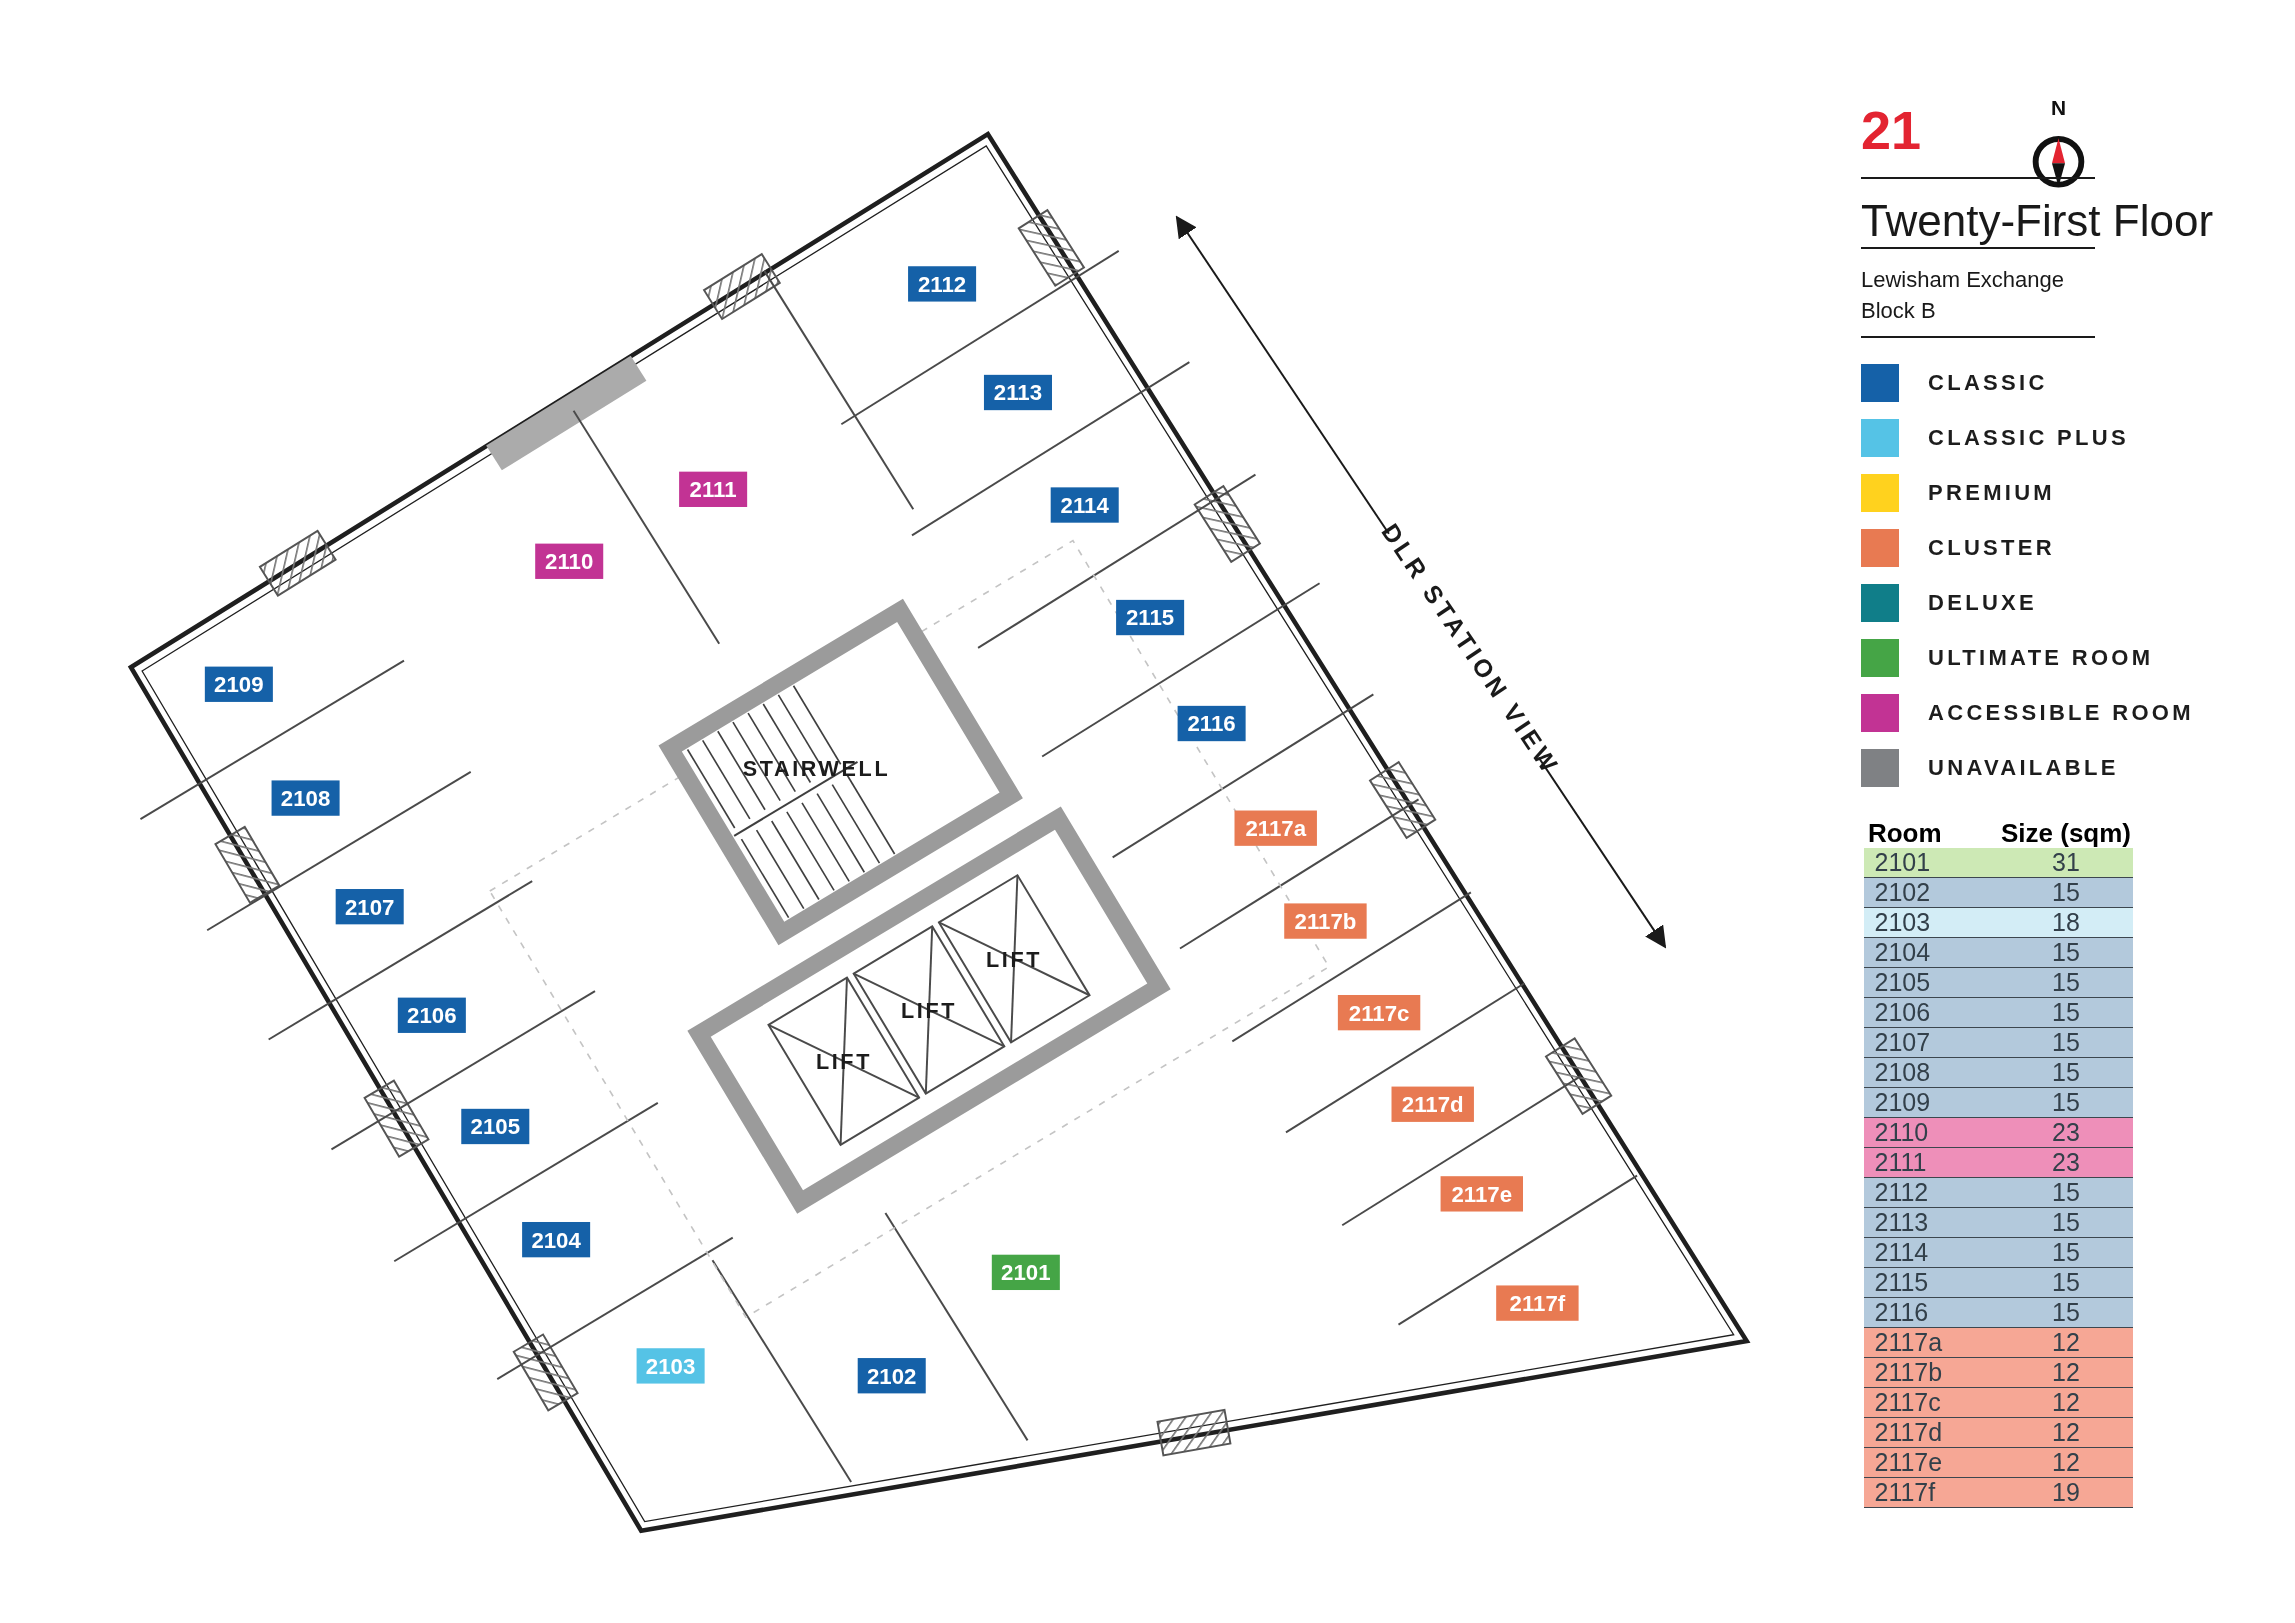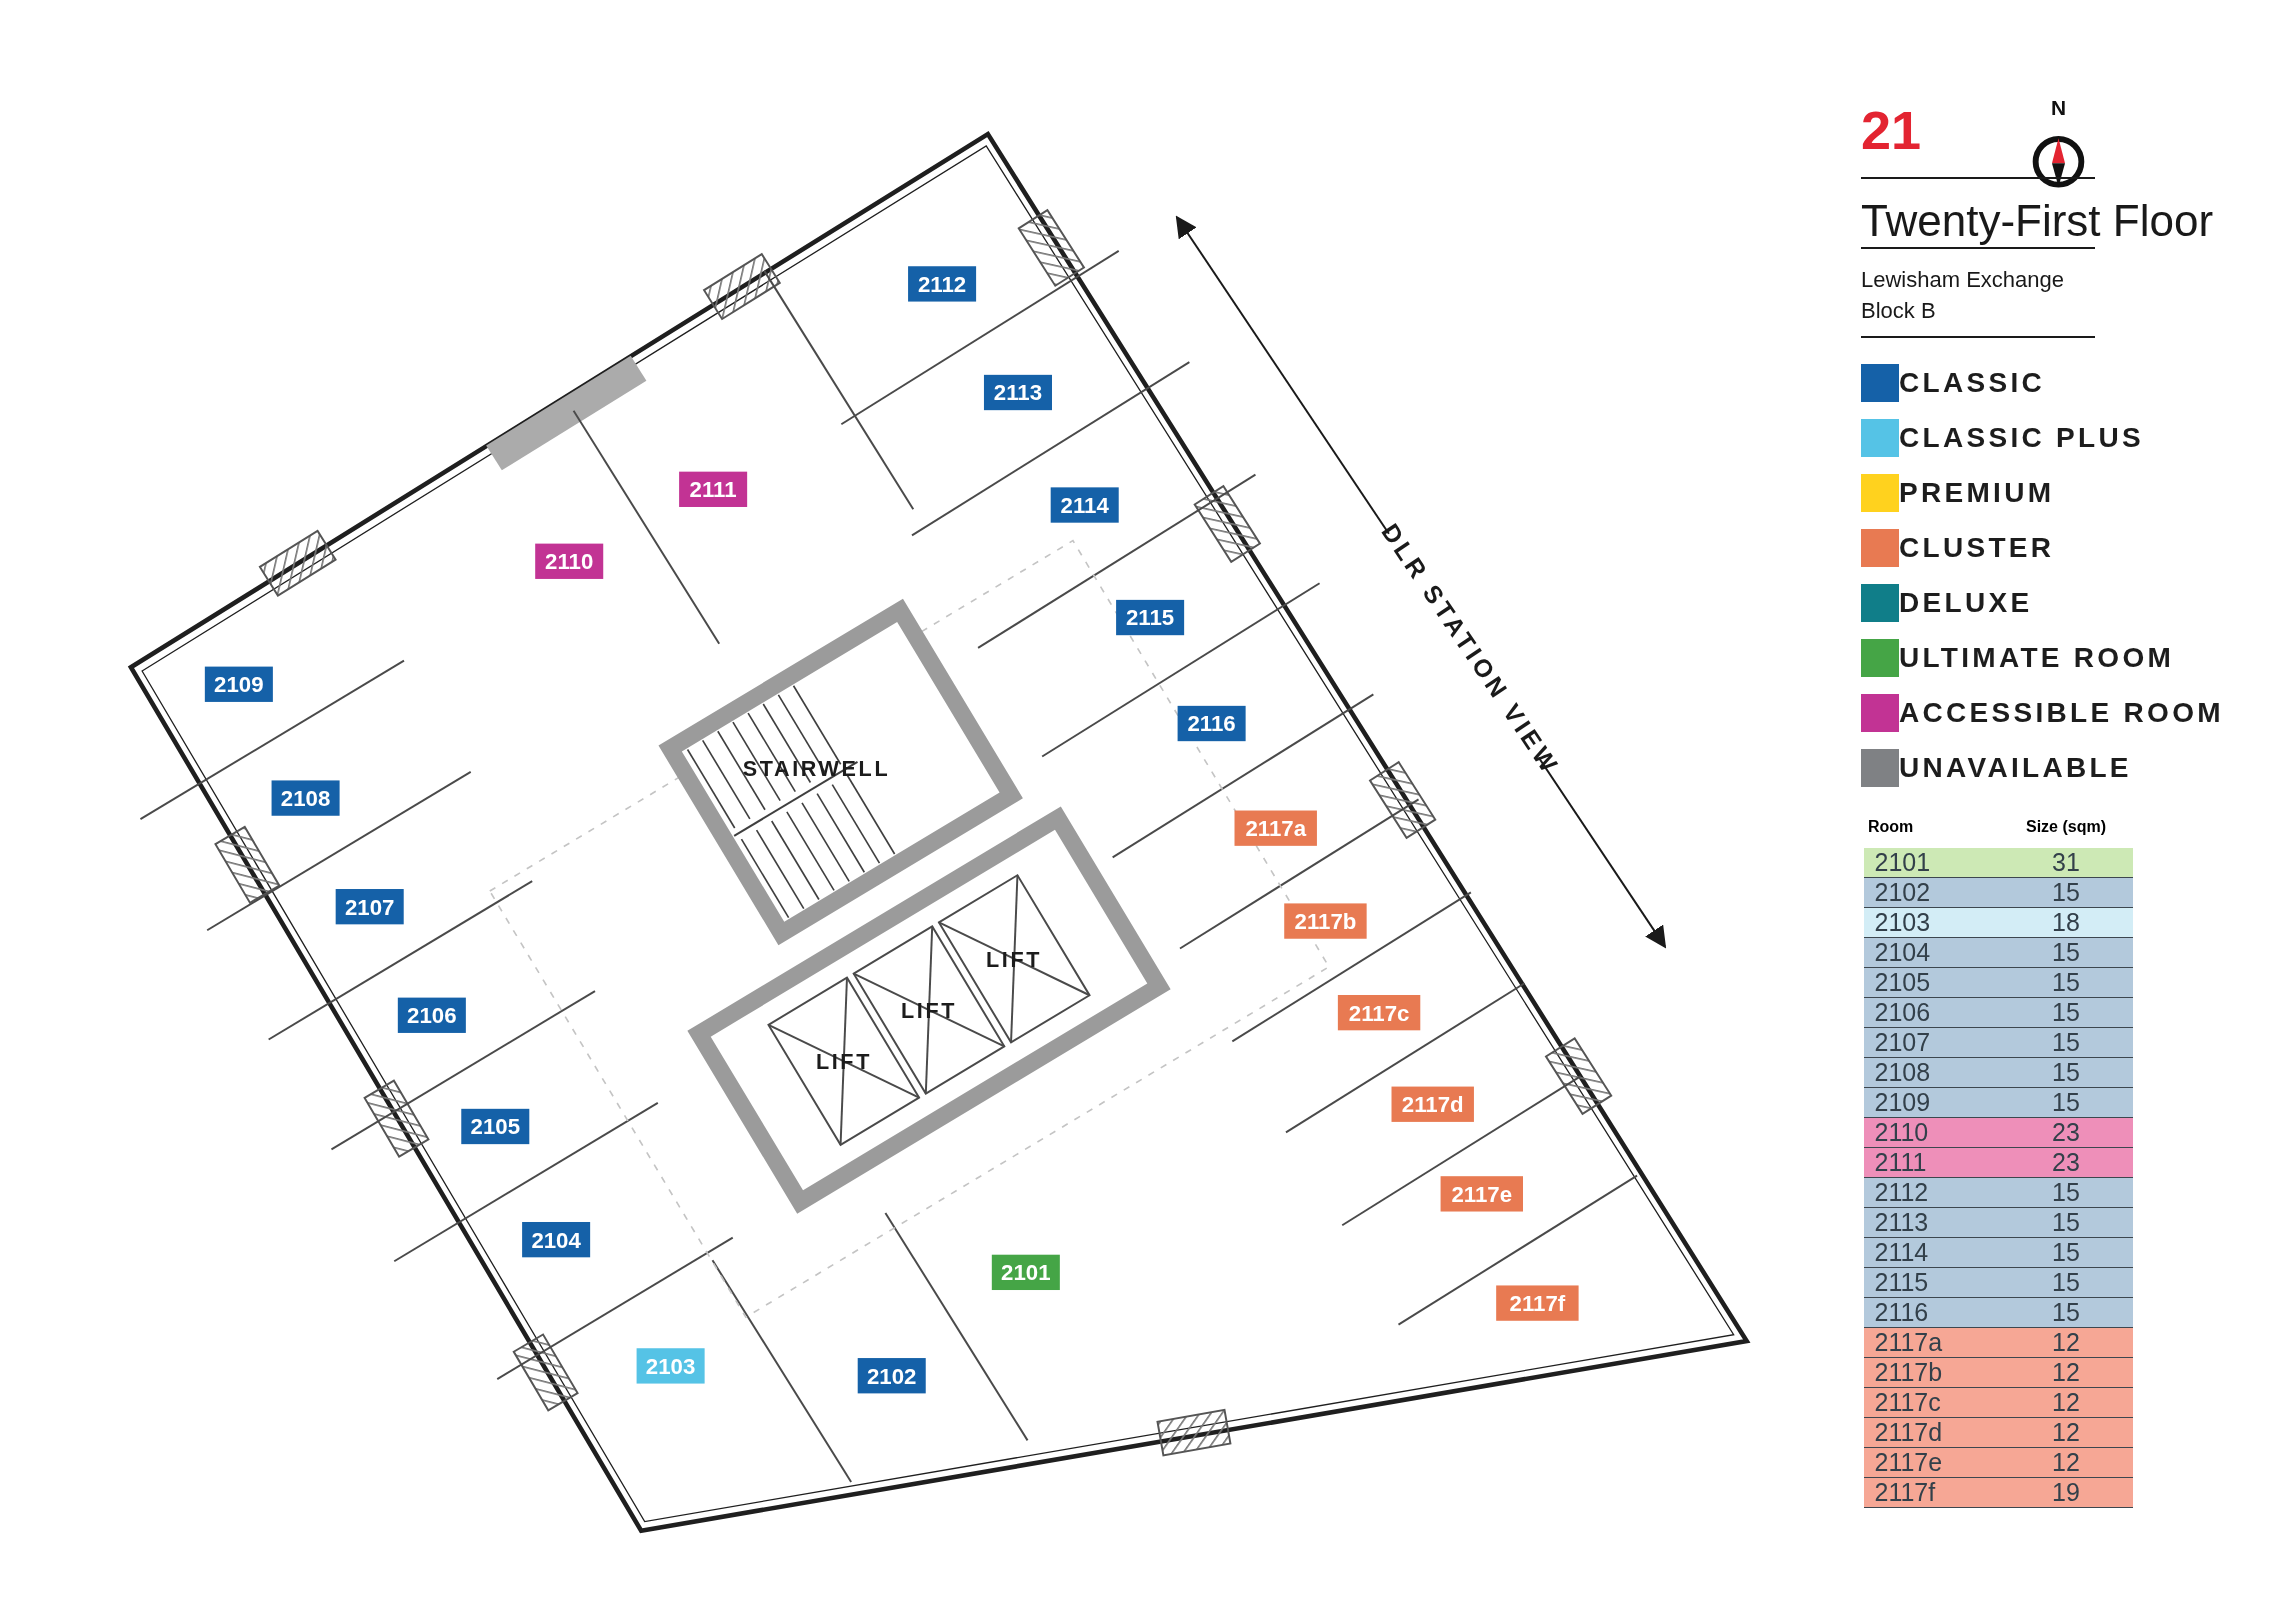--- a/index.html
+++ b/index.html
@@ -11,24 +11,24 @@
   .floor-num{position:absolute;left:1849px;top:103px;font-size:54px;font-weight:600;color:#e32431;line-height:1;}
   .compass{position:absolute;left:2006px;top:90px;}
   .rule{position:absolute;left:1849px;width:234px;height:2px;background:#1a1a1a;}
   .r1{top:177px;} .r2{top:247px;} .r3{top:336px;}
   .title{position:absolute;left:1849px;top:196px;font-size:44px;font-weight:400;color:#191919;letter-spacing:0px;white-space:nowrap;}
   .bldg{position:absolute;left:1849px;top:264px;font-size:22px;font-weight:400;color:#191919;line-height:31px;}
 
   #legend{position:absolute;left:1849px;top:364px;}
   .legend-row{display:flex;align-items:center;height:38px;margin-bottom:17px;}
   .legend-swatch{width:38px;height:38px;flex:0 0 38px;}
-  .legend-label{font-size:28px;font-weight:700;letter-spacing:3.3px;color:#1d1d1d;white-space:nowrap;}
+  .legend-label{margin-left:29px;font-size:22px;font-weight:700;letter-spacing:3.3px;color:#1d1d1d;white-space:nowrap;}
 
   #table{position:absolute;left:1852px;top:818px;width:269px;}
-  .thead{display:flex;height:30px;font-size:16px;font-weight:700;color:#000;}
+  .thead{display:flex;height:30px;font-size:26px;font-weight:700;color:#000;}
   .thead .c1{flex:1;padding-left:3.9px;}
   .thead .c2{width:134px;text-align:center;}
   .trow{display:flex;height:29px;align-items:center;font-size:25px;color:#33404a;border-bottom:1px solid #3c464e;}
   .trow .c1{flex:1;padding-left:10.5px;}
   .trow .c2{width:134px;text-align:center;}
 </style>
 </head>
 <body>
 
 <div class="page">

